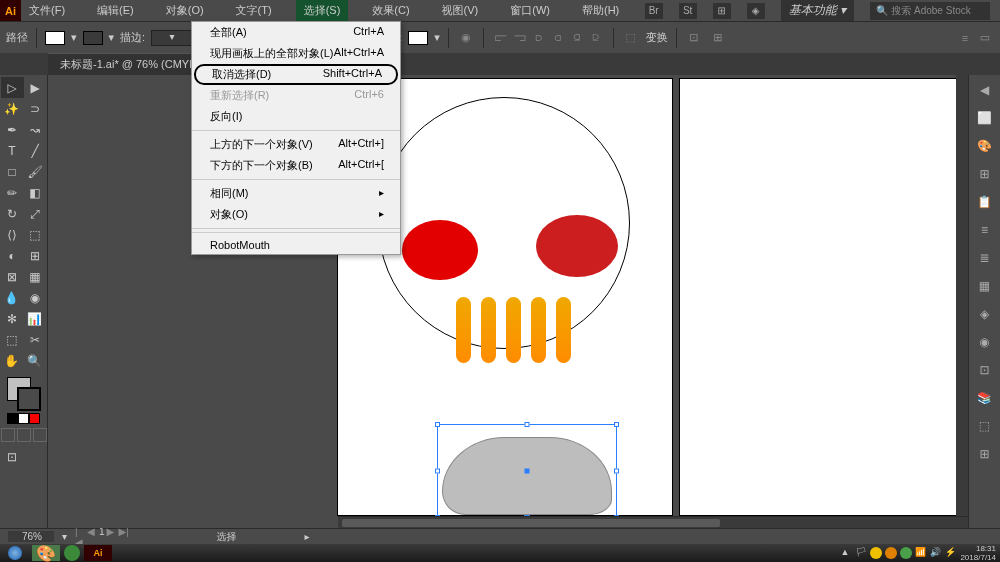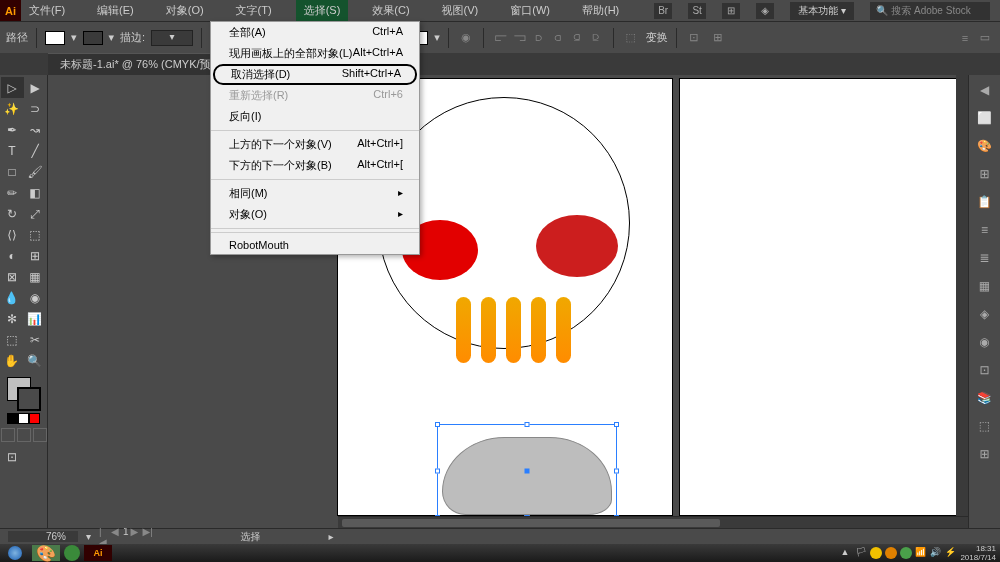--- a/index.html
+++ b/index.html
@@ -5,21 +5,21 @@
     * { margin: 0; padding: 0; box-sizing: border-box; font-family: "Microsoft YaHei", sans-serif; }
     body { width: 1000px; height: 562px; background: #4a4a4a; position: relative; overflow: hidden; }
     
     .menubar { height: 21px; background: #4a4a4a; display: flex; align-items: center; color: #ccc; font-size: 11px; }
     .ai-logo { width: 21px; height: 21px; background: #310000; color: #ff9a00; display: flex; align-items: center; justify-content: center; font-weight: bold; font-size: 11px; }
     .menu-items { display: flex; gap: 16px; }
     .menu-item { padding: 3px 8px; cursor: pointer; }
     .menu-item.active { background: #14532d; }
     .menubar-right { margin-left: auto; display: flex; align-items: center; gap: 16px; padding-right: 10px; }
     .menubar-icon { width: 18px; height: 16px; background: #323232; display: inline-flex; align-items: center; justify-content: center; font-size: 10px; color: #aaa; }
-    .workspace-btn { background: #323232; padding: 2px 8px; font-size: 10px; }
+    .workspace-btn { background: #323232; padding: 2px 8px; font-size: 12px; font-style: italic; }
     .search-box { background: #323232; padding: 2px 6px; font-size: 10px; color: #888; width: 120px; }
     
     .control-bar { height: 32px; background: #4a4a4a; border-top: 1px solid #2a2a2a; display: flex; align-items: center; color: #ccc; font-size: 11px; padding: 0 6px; gap: 6px; }
     .control-swatch { width: 20px; height: 14px; background: #fff; border: 1px solid #000; }
     .control-swatch.dark { background: #3a3a3a; }
     .control-bar .sep { width: 1px; height: 20px; background: #2a2a2a; margin: 0 2px; }
     .control-input { width: 42px; height: 16px; background: #3a3a3a; color: #ccc; border: 1px solid #222; font-size: 10px; text-align: center; }
     .control-icon { width: 18px; height: 18px; display: inline-flex; align-items: center; justify-content: center; color: #888; }
     
     .tab-bar { height: 22px; background: #3a3a3a; display: flex; align-items: flex-end; padding-left: 48px; }
@@ -49,32 +49,32 @@
     .eye1 { left: 64px; top: 141px; width: 76px; height: 60px; background: #e20000; }
     .eye2 { left: 198px; top: 136px; width: 82px; height: 62px; background: #cc1e1e; }
     .tooth { position: absolute; top: 218px; width: 15px; height: 66px; background: linear-gradient(to bottom, #f0a800, #ff8c00); border-radius: 8px; }
     .tooth1 { left: 118px; } .tooth2 { left: 143px; } .tooth3 { left: 168px; } .tooth4 { left: 193px; } .tooth5 { left: 218px; }
     
     .selection-box { position: absolute; left: 99px; top: 345px; width: 180px; height: 94px; border: 1px solid #2a7fff; }
     .sel-handle { position: absolute; width: 5px; height: 5px; background: #fff; border: 1px solid #2a7fff; }
     .sel-center { position: absolute; width: 5px; height: 5px; left: 50%; top: 50%; transform: translate(-50%,-50%); background: #2a7fff; }
     .blob { position: absolute; left: 104px; top: 358px; width: 170px; height: 78px; background: #bdbdbd; border: 1px solid #888; border-radius: 80px 80px 30px 30px / 70px 70px 20px 30px; }
     
-    .dropdown { position: absolute; left: 210px; top: 21px; width: 210px; background: #f0f0f0; border: 1px solid #999; box-shadow: 2px 2px 5px rgba(0,0,0,0.3); font-size: 11px; color: #000; z-index: 100; }
+    .dropdown { position: absolute; left: 191px; top: 21px; width: 210px; background: #f0f0f0; border: 1px solid #999; box-shadow: 2px 2px 5px rgba(0,0,0,0.3); font-size: 11px; color: #000; z-index: 100; }
     .dropdown-row { display: flex; justify-content: space-between; padding: 3px 16px 3px 18px; }
     .dropdown-row.disabled { color: #999; }
     .dropdown-row.highlighted { border: 2px solid #000; border-radius: 10px; margin: 0 2px; padding: 1px 14px 1px 16px; }
     .dropdown-sep { height: 1px; background: #ccc; margin: 3px 0; }
     .submenu-arrow::after { content: "▸"; font-size: 10px; }
     
     .right-panel { width: 32px; background: #4a4a4a; border-left: 1px solid #2a2a2a; display: flex; flex-direction: column; align-items: center; padding-top: 4px; gap: 6px; }
     .panel-icon { width: 22px; height: 22px; display: flex; align-items: center; justify-content: center; color: #aaa; font-size: 12px; }
     
     .status-bar { height: 16px; background: #4a4a4a; border-top: 1px solid #2a2a2a; display: flex; align-items: center; color: #ccc; font-size: 10px; padding: 0 8px; gap: 8px; }
-    .zoom-dropdown { width: 70px; background: #3a3a3a; text-align: right; padding: 0 12px 0 4px; }
+    .zoom-dropdown { width: 46px; background: #3a3a3a; text-align: right; padding: 0 12px 0 4px; }
     .nav-btns { display: flex; gap: 2px; }
     .nav-btn { width: 10px; color: #888; }
     
     .taskbar { position: absolute; bottom: 0; left: 0; right: 0; height: 18px; background: linear-gradient(to top, #1a1a1a, #3a3a3a); display: flex; align-items: center; }
     .start-btn { width: 30px; height: 18px; display: flex; align-items: center; justify-content: center; }
     .start-orb { width: 14px; height: 14px; border-radius: 50%; background: radial-gradient(circle, #7fb3e0, #1a5fb4); }
     .task-icon { width: 28px; height: 16px; margin: 0 2px; display: flex; align-items: center; justify-content: center; }
     .systray { margin-left: auto; display: flex; align-items: center; gap: 3px; padding-right: 4px; font-size: 9px; color: #ccc; }
     .tray-icon { width: 12px; height: 12px; }
     .clock { text-align: right; line-height: 9px; font-size: 8px; }

